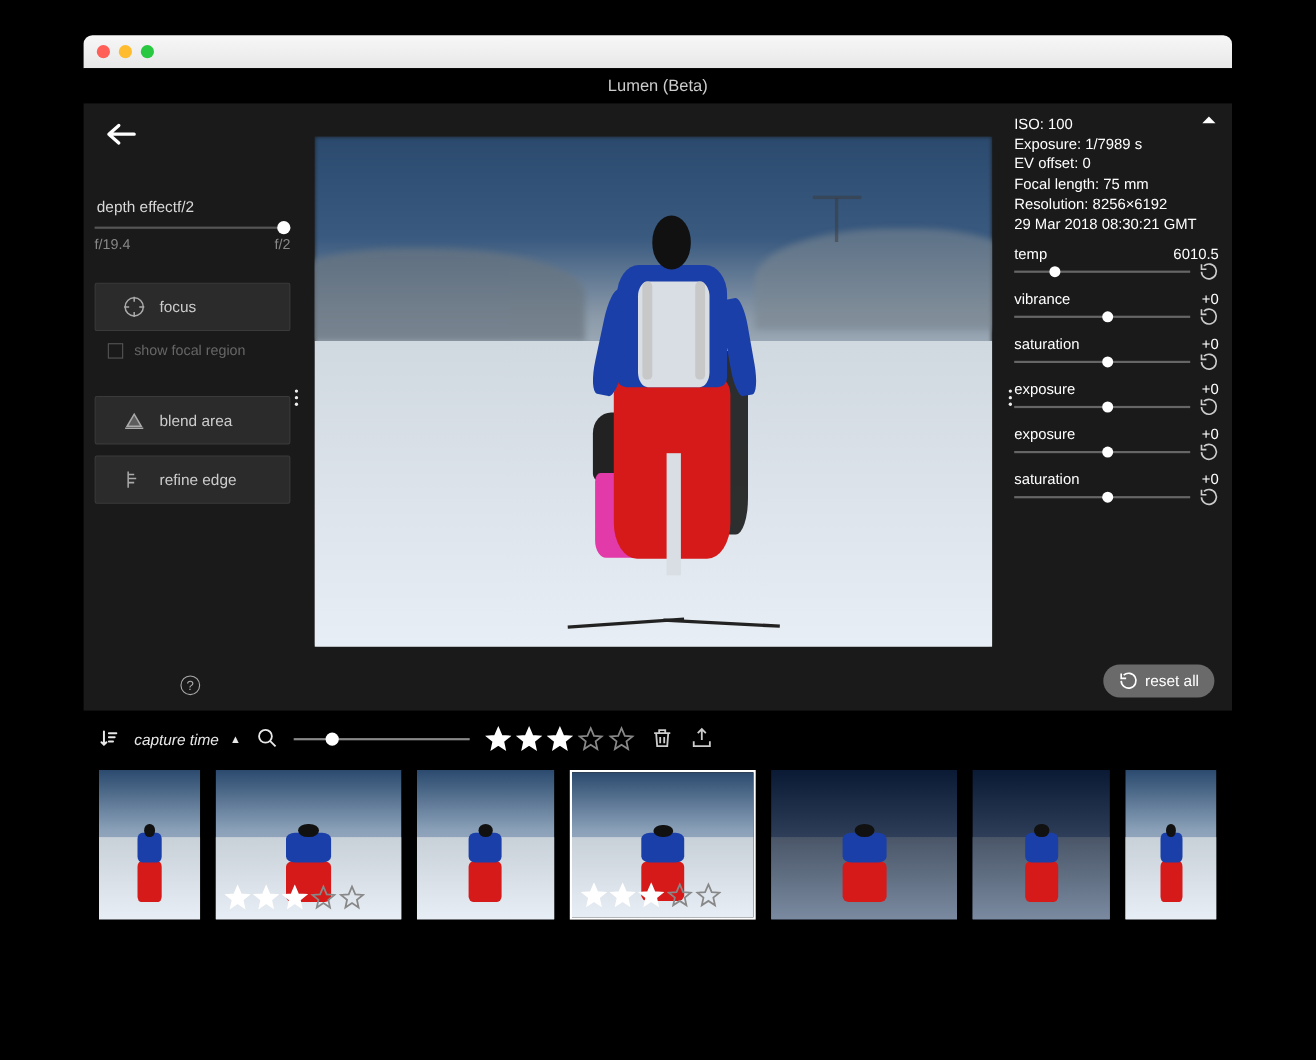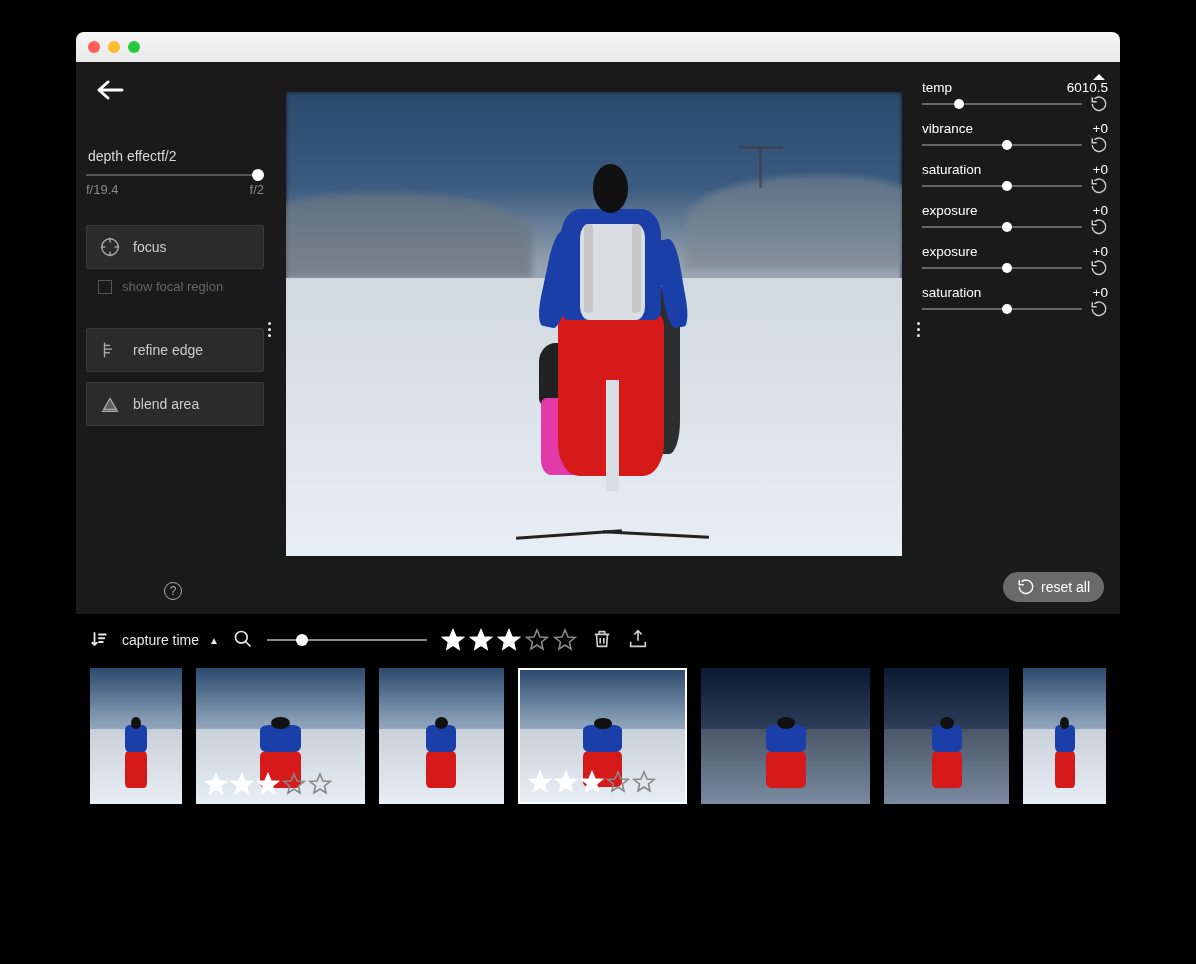--- a/index.html
+++ b/index.html
@@ -20,21 +20,21 @@
   .left { width: 198px; padding: 14px 10px; color: #d8d8d8; position: relative; }
   .back-arrow { color: #fff; font-size: 28px; margin-left: 10px; margin-bottom: 40px; cursor: pointer; }
   .back-arrow svg { width: 28px; height: 22px; }
   
   .depth-row { display: flex; font-size: 14px; padding: 0 2px; }
   .slider-track { position: relative; height: 18px; margin-top: 2px; }
   .slider-line { position: absolute; top: 8px; left: 0; right: 0; height: 2px; background: #555; }
   .slider-thumb { position: absolute; top: 3px; width: 12px; height: 12px; border-radius: 50%; background: #fff; }
   .slider-labels { display: flex; justify-content: space-between; font-size: 13px; color: #888; margin-top: -2px; }
   
-  .tool-btn { display: flex; align-items: center; gap: 12px; background: #2b2b2b; border: 1px solid #3a3a3a; border-radius: 2px; padding: 10px 12px; margin-top: 10px; cursor: pointer; color: #ccc; font-size: 14px; }
+  .tool-btn { display: flex; align-items: center; gap: 12px; background: #2b2b2b; border: 1px solid #3a3a3a; border-radius: 2px; padding: 10px 24px; margin-top: 10px; cursor: pointer; color: #ccc; font-size: 14px; }
   .tool-btn .ico { width: 22px; height: 22px; display: flex; align-items: center; justify-content: center; color: #aaa; }
   .checkline { display: flex; align-items: center; gap: 10px; color: #666; font-size: 13px; padding: 10px 12px; }
   .checkline .cb { width: 14px; height: 14px; border: 1.5px solid #555; }
   
   .help-icon { position: absolute; bottom: 14px; left: 88px; color: #aaa; width: 18px; height: 18px; border: 1.5px solid #aaa; border-radius: 50%; display: flex; align-items: center; justify-content: center; font-size: 12px; cursor: pointer; }
   
   
   .center { flex: 1; display: flex; align-items: flex-start; justify-content: center; padding-top: 30px; position: relative; }
   .handle-dots { position: absolute; color: #eee; font-size: 4px; display: flex; flex-direction: column; gap: 3px; }
   .handle-dots.left-h { left: -6px; top: 260px; }
@@ -82,21 +82,21 @@
   .ctrl-slider .track { flex: 1; position: relative; height: 12px; }
   .ctrl-slider .line { position: absolute; top: 5px; left: 0; right: 0; height: 2px; background: #666; }
   .ctrl-slider .thumb { position: absolute; top: 1px; width: 10px; height: 10px; border-radius: 50%; background: #fff; }
   .reset-ico { width: 18px; height: 18px; cursor: pointer; }
   .reset-ico svg { width: 18px; height: 18px; }
   
   .reset-all { position: absolute; bottom: 12px; right: 16px; background: #6a6a6a; border-radius: 18px; padding: 6px 14px; display: flex; align-items: center; gap: 6px; color: #fff; font-size: 14px; cursor: pointer; }
   
   
   .bottom { background: #000; padding: 8px 14px 0 14px; }
-  .brow { display: flex; align-items: center; gap: 14px; color: #e8e8e8; font-size: 14px; height: 36px; }
+  .brow { display: flex; align-items: center; gap: 14px; color: #e8e8e8; font-size: 14px; height: 36px; font-style: italic; }
   .sort-ico svg { width: 18px; height: 18px; }
   .sort-label { display: flex; align-items: center; gap: 10px; cursor: pointer; }
   .sort-label .tri { font-size: 10px; color: #e8e8e8; }
   .mag svg { width: 20px; height: 20px; }
   .zoom-track { width: 160px; position: relative; height: 14px; }
   .zoom-track .zline { position: absolute; top: 6px; left: 0; right: 0; height: 2px; background: #888; }
   .zoom-track .zthumb { position: absolute; top: 1px; width: 12px; height: 12px; border-radius: 50%; background: #fff; }
   .path { flex: 1; text-align: center; position: relative; }
   .path .tri-down { position: absolute; left: 50%; bottom: -10px; transform: translateX(-50%); color: #eee; font-size: 11px; }
   .stars { display: flex; gap: 4px; }
@@ -123,20 +123,23 @@
 </style>
 </head>
 <body>
 
 <div class="window">
   <div class="titlebar">
     <div class="dot red"></div>
     <div class="dot yel"></div>
     <div class="dot grn"></div>
   </div>
+  <div class="app-header">
+    <span>Lumen (Beta)</span>
+  </div>
 
   <div class="main">
 
     <div class="left">
       <div class="back-arrow">
         <svg viewBox="0 0 28 22" fill="none" stroke="#fff" stroke-width="3" stroke-linecap="round" stroke-linejoin="round">
           <path d="M12 3 L3 11 L12 19 M3 11 H26"></path>
         </svg>
       </div>
 
@@ -167,37 +170,37 @@
         <span>focus</span>
       </div>
       <div class="checkline">
         <span class="cb"></span>
         <span>show focal region</span>
       </div>
 
       <div style="height:14px"></div>
       <div class="tool-btn">
         <span class="ico">
+          <svg viewBox="0 0 24 24" fill="#aaa" fill-opacity=".4" stroke="#aaa" stroke-width="1.5">
+            <path d="M5 18 L12 6 L19 18 Z"></path>
+              <line x1="3" y1="20" x2="21" y2="20"></line>
+          </svg>
+        </span>
+        <span>blend area</span>
+      </div>
+      <div class="tool-btn">
+        <span class="ico">
           <svg viewBox="0 0 24 24" fill="none" stroke="#aaa" stroke-width="1.5">
             <line x1="6" y1="4" x2="6" y2="20"></line>
               <line x1="6" y1="7" x2="12" y2="7"></line>
               <line x1="6" y1="11" x2="14" y2="11"></line>
               <line x1="6" y1="15" x2="12" y2="15"></line>
           </svg>
         </span>
         <span>refine edge</span>
-      </div>
-      <div class="tool-btn">
-        <span class="ico">
-          <svg viewBox="0 0 24 24" fill="#aaa" fill-opacity=".4" stroke="#aaa" stroke-width="1.5">
-            <path d="M5 18 L12 6 L19 18 Z"></path>
-              <line x1="3" y1="20" x2="21" y2="20"></line>
-          </svg>
-        </span>
-        <span>blend area</span>
       </div>
 
       <div class="help-icon">?</div>
     </div>
 
     <div class="center">
       <div class="handle-dots left-h">
           <span></span>
           <span></span>
           <span></span>
@@ -238,20 +241,28 @@
         </div>
       </div>
     </div>
 
     <div class="right">
       <div class="meta-collapse">
         <svg width="14" height="10" viewBox="0 0 14 10">
             <path d="M1 8 L7 2 L13 8" fill="#fff"></path>
           </svg>
       </div>
+      <div class="meta">
+        <div>ISO: 100</div>
+        <div>Exposure: 1/7989 s</div>
+        <div>EV offset: 0</div>
+        <div>Focal length: 75 mm</div>
+        <div>Resolution: 8256×6192</div>
+        <div>29 Mar 2018 08:30:21 GMT</div>
+      </div>
 
       <div id="controls-container">
           <div class="ctrl">
     <div class="ctrl-row">
       <span>temp</span>
       <span>6010.5</span>
     </div>
     <div class="ctrl-slider">
       <div class="track">
         <div class="line"></div>

